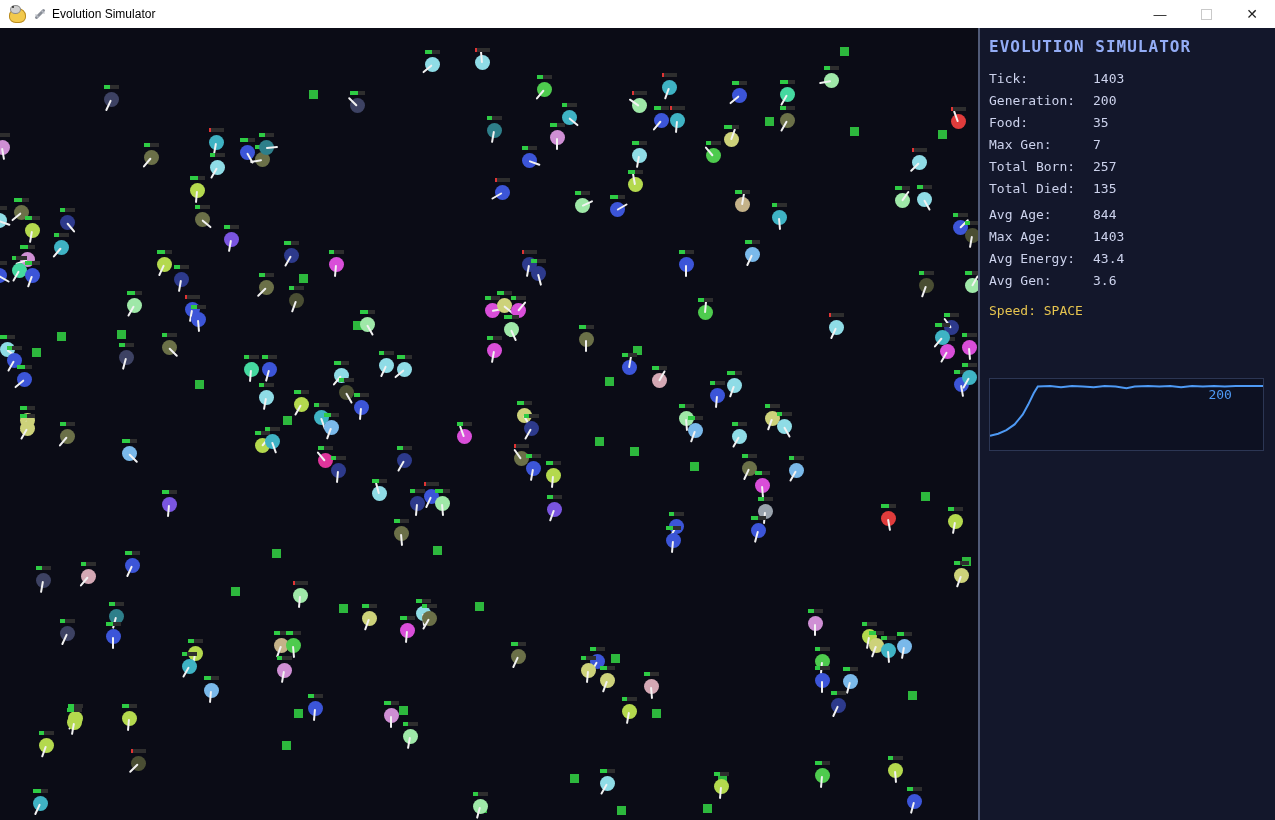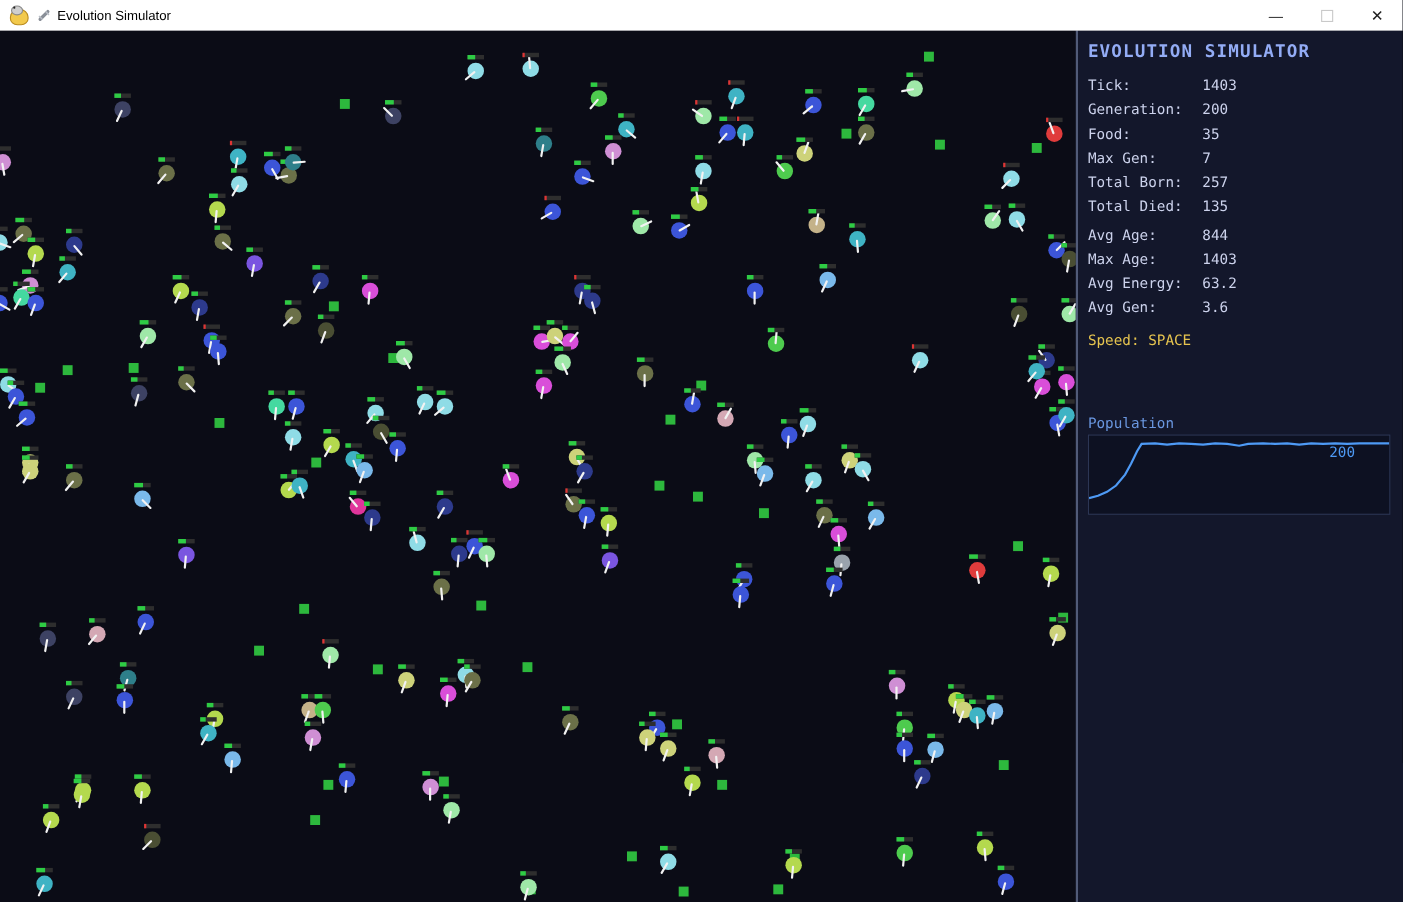--- a/index.html
+++ b/index.html
@@ -1414,27 +1414,26 @@
       <div class="row"><span class="lbl">Tick:</span><span>1403</span></div>
       <div class="row"><span class="lbl">Generation:</span><span>200</span></div>
       <div class="row"><span class="lbl">Food:</span><span>35</span></div>
       <div class="row"><span class="lbl">Max Gen:</span><span>7</span></div>
       <div class="row"><span class="lbl">Total Born:</span><span>257</span></div>
       <div class="row"><span class="lbl">Total Died:</span><span>135</span></div>
     </div>
   <div class="stats" id="stats2">
       <div class="row"><span class="lbl">Avg Age:</span><span>844</span></div>
       <div class="row"><span class="lbl">Max Age:</span><span>1403</span></div>
-      <div class="row"><span class="lbl">Avg Energy:</span><span>63.2</span></div>
+      <div class="row"><span class="lbl">Avg Energy:</span><span>43.4</span></div>
       <div class="row"><span class="lbl">Avg Gen:</span><span>3.6</span></div>
     </div>
   <div class="speed-line">Speed: SPACE</div>
 
   <div class="chart-block" id="chart0">
-      <div class="chart-title" style="color: rgb(106, 151, 224);">Population</div>
       <div class="chart-box">
         <svg width="273" height="71">
           <polyline points="0.0,56.8 8.2,54.7 16.4,51.1 24.6,45.4 32.8,35.5 38.2,25.6 43.7,14.2 47.8,7.5 60.1,7.1 71.0,8.2 81.9,7.1 92.8,7.5 103.7,8.2 114.7,7.1 125.6,7.5 136.5,9.2 144.7,7.5 158.3,7.1 169.3,7.5 180.2,7.1 191.1,8.2 202.0,7.1 212.9,7.5 223.9,7.1 234.8,7.5 245.7,7.1 259.3,7.1 273.0,7.1" fill="none" stroke="#4e9af5" stroke-width="2"></polyline>
         </svg>
         <span class="chart-val" style="color: rgb(78, 154, 245); left: 218.4px; top: 9.23px;">200</span>
       </div>
     </div>
 </div>
 
 </body></html>

